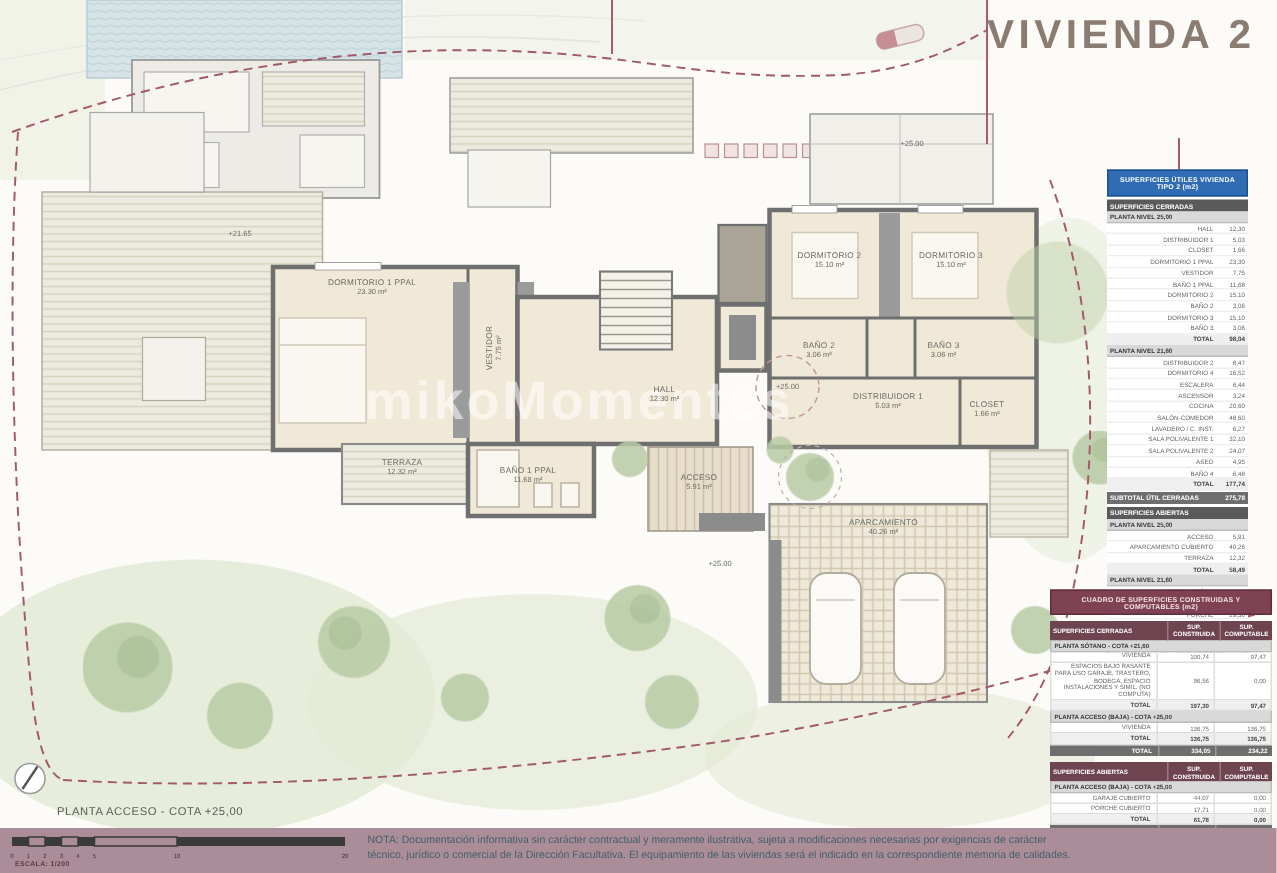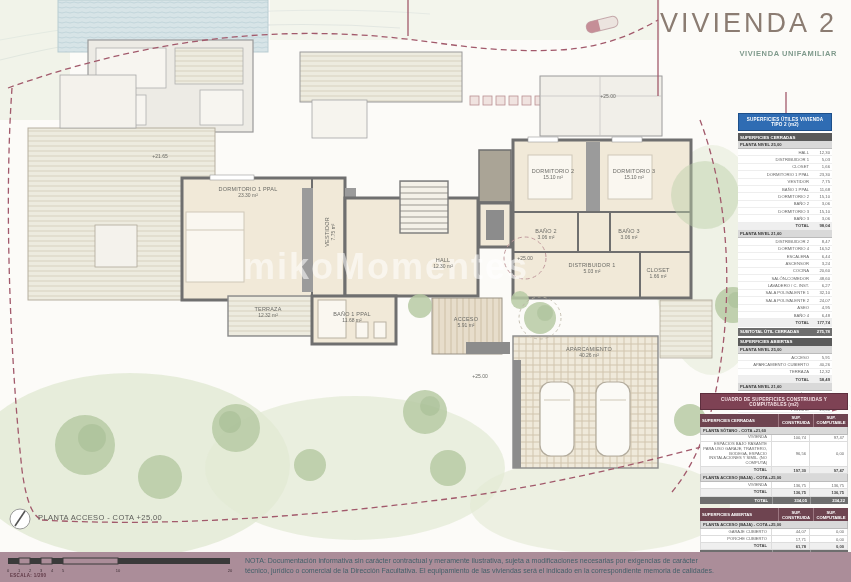--- a/index.html
+++ b/index.html
@@ -5,21 +5,21 @@
   html,body{margin:0;padding:0;background:#e8e8e8;}
   .canvas{
     position:relative;width:851px;height:582px;background:#fcfbf8;overflow:hidden;
     font-family:"Liberation Sans",sans-serif;color:#555;
   }
   .abs{position:absolute;}
   svg{display:block;}
 
   
   .title-block{position:absolute;right:14px;top:8px;text-align:right;}
-  .main-title{font-size:27px;letter-spacing:3px;color:#8b7c72;font-weight:400;display:inline-block;vertical-align:middle;padding-left:26px;}
+  .main-title{font-size:27px;letter-spacing:3px;color:#8b7c72;font-weight:700;display:inline-block;vertical-align:middle;padding-left:26px;}
   .logo{display:inline-block;vertical-align:middle;margin-right:12px;}
   .subtitle{margin-top:10px;font-size:7.5px;letter-spacing:.6px;color:#7f9a8c;font-weight:bold;line-height:10px;}
 
   
   .watermark{position:absolute;left:243px;top:246px;font-size:36px;font-weight:bold;
     color:rgba(255,255,255,.55);letter-spacing:2px;pointer-events:none;}
 
   
   .room-label{position:absolute;transform:translate(-50%,-50%);text-align:center;
     color:#6b6b66;line-height:6px;white-space:nowrap;}
@@ -64,21 +64,21 @@
   .b-grand .lbl{flex:1;padding:2px 4px;}
   .b-grand .val{width:34px;text-align:right;padding:2px 3px 2px 0;border-left:.5px solid #a9606c;}
   .b-footnote{font-size:3.8px;color:#8a8a8a;line-height:5px;margin-top:2px;}
 
   
   .bottom-bar{position:absolute;left:0;top:552px;width:851px;height:30px;background:#ab8d99;}
   .note{position:absolute;left:245px;top:4px;width:600px;font-size:7px;line-height:9.5px;color:#44606a;}
   .scale-label{position:absolute;left:10px;top:21px;font-size:4.5px;color:#5e3744;font-weight:bold;letter-spacing:.3px;}
   .scale-ticks span{position:absolute;top:16px;font-size:4px;color:#3e2f35;transform:translateX(-50%);}
 
-  .plan-title{position:absolute;left:38px;top:513px;font-size:7.5px;color:#5c5c58;letter-spacing:.4px;}
+  .plan-title{position:absolute;left:38px;top:536px;font-size:7.5px;color:#5c5c58;letter-spacing:.4px;}
 </style>
 </head>
 <body>
 
 <div class="canvas">
 
   <svg class="abs" style="left:0;top:0" width="851" height="552" viewBox="0 0 851 552">
     <defs>
       <pattern id="deckH" width="5" height="5" patternUnits="userSpaceOnUse">
         <rect width="5" height="5" fill="#edebdf"></rect>
@@ -232,21 +232,20 @@
   <div class="title-block">
     <span class="logo">
       <svg width="40" height="24" viewBox="0 0 40 24">
         <g transform="rotate(-14 20 12)">
           <rect x="4" y="7" width="32" height="11" rx="5" fill="#ece4df" stroke="#c5a9ab" stroke-width="1"></rect>
           <path d="M4 12.5 a5 5 0 0 1 5-5.5 h8 v11 h-8 a5 5 0 0 1-5-5.5z" fill="#c58e97"></path>
         </g>
       </svg>
     </span><span class="main-title">VIVIENDA 2</span>
     <div class="subtitle">
-      <div>VIVIENDA UNIFAMILIAR</div>
     </div>
   </div>
 
   <div class="watermark">mikoMomentes</div>
 
   <div id="plan-labels">
       <div class="room-label" style="left: 248px; top: 192px;">
         <div class="rl-name">DORMITORIO 1 PPAL</div>
         <div class="rl-area">23.30 m²</div>
       </div>

